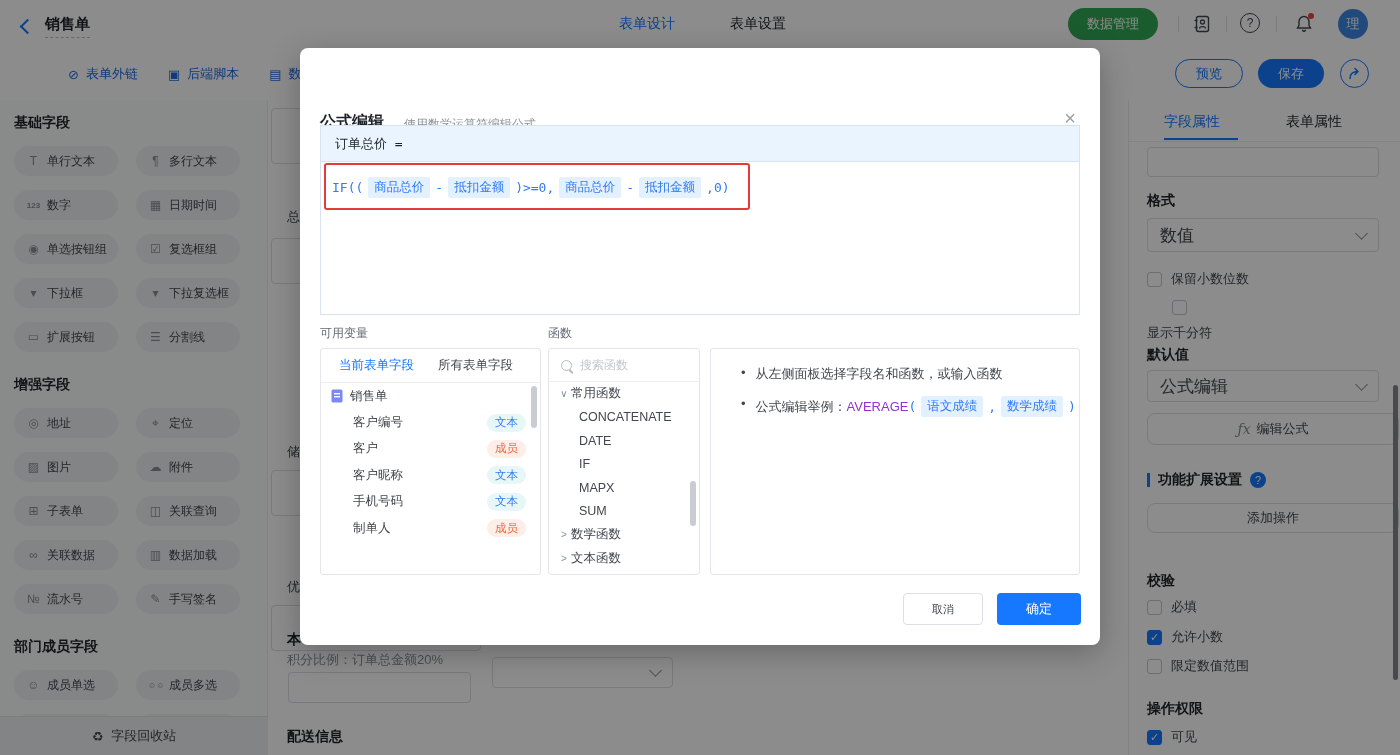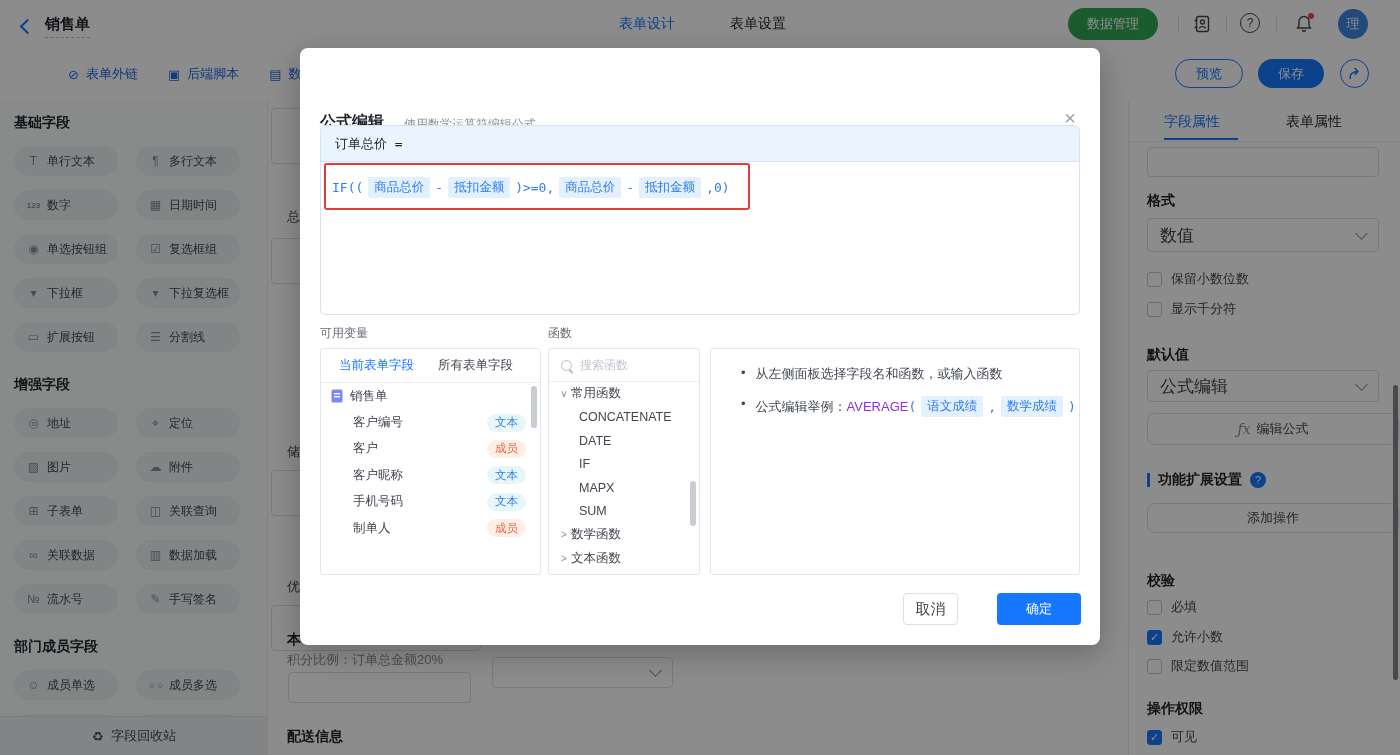--- a/index.html
+++ b/index.html
@@ -72,21 +72,21 @@
   .q-circle{width:16px;height:16px;border-radius:50%;background:#1677ff;color:#fff;font-size:11px;display:flex;align-items:center;justify-content:center;cursor:pointer;}
   .fx-i{font-style:italic;font-family:"DejaVu Serif","Liberation Serif",serif;color:#878c96;font-size:14px;}
   .win-scrollbar{position:absolute;right:2px;top:385px;width:5px;height:295px;background:#82868c;border-radius:3px;}
   
   .overlay{position:absolute;inset:0;background:rgba(0,0,0,0.45);z-index:50;}
   .modal{position:absolute;left:300px;top:48px;width:800px;height:597px;background:#fff;border-radius:8px;z-index:60;
     box-shadow:0 8px 30px rgba(0,0,0,0.25);}
   .m-title{position:absolute;left:20px;top:64px;font-size:16px;font-weight:bold;color:#1f2329;}
   .m-sub{position:absolute;left:104px;top:68px;font-size:12px;color:#8a8f99;}
   .m-close{position:absolute;right:24px;top:60px;font-size:20px;color:#9aa0a8;cursor:pointer;line-height:1;}
-  .editor{position:absolute;left:20px;top:77px;width:760px;height:190px;border:1px solid #d8e3f2;border-radius:5px;box-sizing:border-box;}
+  .editor{position:absolute;left:20px;top:77px;width:760px;height:190px;border:1px solid #d8e3f2;border-radius:0;box-sizing:border-box;}
   .editor-head{height:36px;background:#e9f4ff;border-bottom:1px solid #d8e3f2;display:flex;align-items:center;padding:0 14px;
     font-family:"DejaVu Sans Mono","Liberation Mono",monospace;font-size:13px;color:#1f2329;box-sizing:border-box;}
   .red-box{position:absolute;left:24px;top:115px;width:426px;height:47px;border:2px solid #e23c39;border-radius:3px;box-sizing:border-box;z-index:2;}
   .formula-line{position:absolute;left:32px;top:124px;height:30px;display:flex;align-items:center;
     font-family:"DejaVu Sans Mono","Liberation Mono",monospace;font-size:13px;color:#2e7cf6;z-index:3;cursor:text;}
   .chip{background:#e3f0fd;color:#2e7cf6;border-radius:2px;padding:2px 6px;margin:0 5px;font-size:12.5px;
     font-family:"Liberation Sans","DejaVu Sans",sans-serif;cursor:pointer;white-space:nowrap;}
   .sec-label{position:absolute;top:277px;font-size:12px;color:#646a73;}
   .mpanel{position:absolute;top:300px;height:227px;border:1px solid #e5e6eb;border-radius:3px;box-sizing:border-box;background:#fff;overflow:hidden;}
   .vtabs{height:34px;border-bottom:1px solid #ebedf0;display:flex;align-items:center;padding:0 18px;gap:24px;box-sizing:border-box;}
@@ -104,22 +104,22 @@
   .mag::after{content:"";position:absolute;left:8px;top:8px;width:5px;height:1.5px;background:#b6bcc6;transform:rotate(45deg);transform-origin:0 0;}
   .ph{font-size:12px;color:#c2c7cf;}
   .frow{height:23.5px;display:flex;align-items:center;font-size:12.5px;color:#41464f;cursor:pointer;}
   .frow .tw{width:14px;text-align:center;color:#8a8f99;font-size:10px;flex:none;}
   .inner-scroll{position:absolute;width:6px;background:#c9ccd2;border-radius:3px;}
   .hpanel-ul{margin:0;padding:16px 0 0 30px;list-style:none;}
   .hrow{display:flex;align-items:flex-start;gap:10px;font-size:13px;color:#41464f;margin-bottom:13px;}
   .bullet{color:#41464f;flex:none;}
   .fn-purple{color:#9132d1;}
   .blue-t{color:#2e7cf6;font-family:"DejaVu Sans Mono","Liberation Mono",monospace;}
-  .m-cancel{position:absolute;left:603px;top:545px;width:55px;height:32px;border:1px solid #dcdfe5;border-radius:4px;background:#fff;
-    font-size:15px;color:#41464f;display:flex;align-items:center;justify-content:center;cursor:pointer;box-sizing:border-box;}
+  .m-cancel{position:absolute;left:603px;top:545px;width:80px;height:32px;border:1px solid #dcdfe5;border-radius:4px;background:#fff;
+    font-size:11px;color:#41464f;display:flex;align-items:center;justify-content:center;cursor:pointer;box-sizing:border-box;}
   .m-ok{position:absolute;left:697px;top:545px;width:84px;height:32px;border-radius:4px;background:#1677ff;color:#fff;
     font-size:13px;display:flex;align-items:center;justify-content:center;cursor:pointer;}
   .l2wrap{display:flex;align-items:center;flex-wrap:wrap;row-gap:4px;}
 </style>
 </head>
 <body>
 
 <div class="screen">
 
   <div class="topbar">
@@ -308,21 +308,21 @@
     <div class="rp-box" style="top:47px;height:30px;"></div>
     <div class="rp-title" style="top:92px;">格式</div>
     <div class="rp-box" style="top:118px;height:34px;">
       <span>数值</span>
       <span class="chev-down"></span>
     </div>
     <div class="cb-row" style="top:170px;">
       <span class="cb"></span>
       <span>保留小数位数</span>
     </div>
-    <div class="cb-row" style="top:200px;">
+    <div class="cb-row" style="top:200px;flex-direction:column;">
       <span class="cb"></span>
       <span>显示千分符</span>
     </div>
     <div class="rp-title" style="top:246px;">默认值</div>
     <div class="rp-box" style="top:270px;height:32px;">
       <span>公式编辑</span>
       <span class="chev-down"></span>
     </div>
     <div class="rp-btn" style="top:313px;height:32px;">
       <span class="fx-i">ƒx</span>

